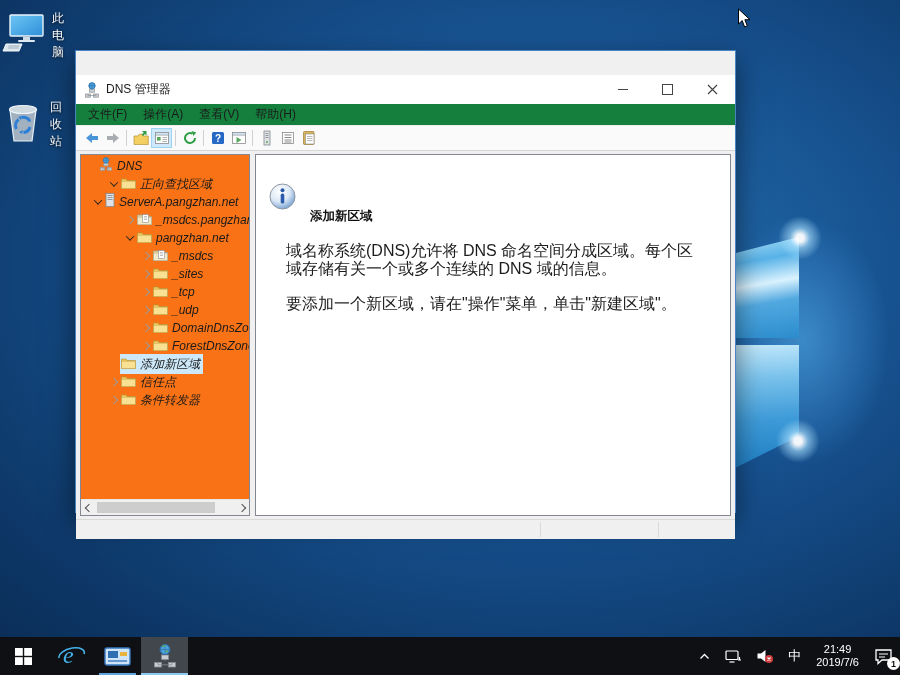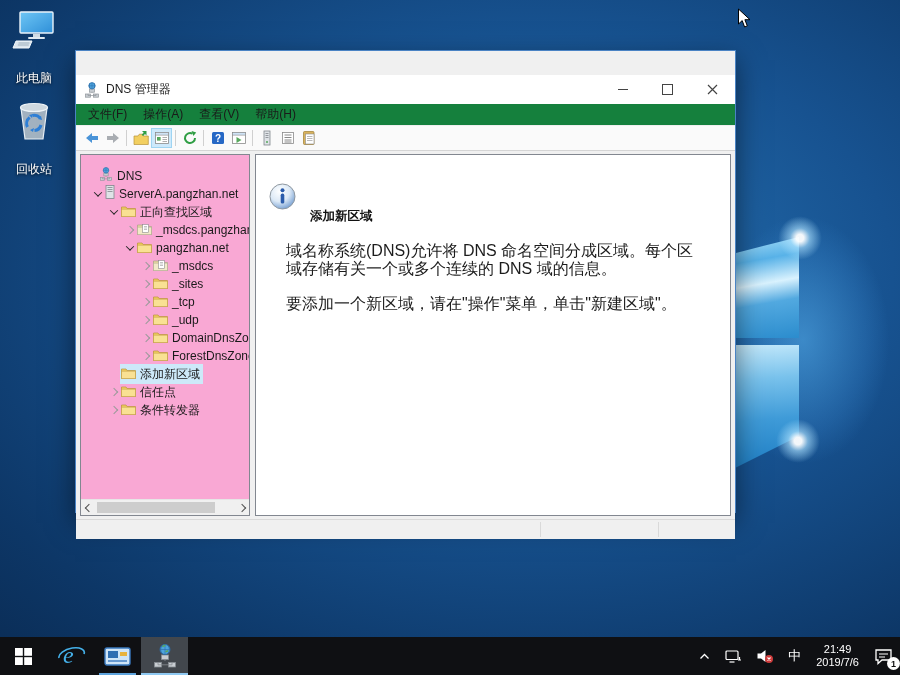--- a/index.html
+++ b/index.html
@@ -14,21 +14,21 @@
     clip-path:polygon(0 16%,100% 0,100% 100%,0 100%);
     background:linear-gradient(170deg,#9fd9f6 4%,#58b2e8 24%,#d9f2fe 46%,#52a9e0 64%,#2b8ccd 100%);}
   .pane2{left:735px;top:345px;width:64px;height:123px;
     clip-path:polygon(0 0,100% 0,100% 74%,0 100%);
     background:linear-gradient(175deg,#c4e9fb 0%,#79c2ec 28%,#3f9bd8 60%,#1e7ec4 100%);}
   .spark{position:absolute;width:44px;height:44px;pointer-events:none;
     background:radial-gradient(circle, rgba(255,255,255,.95) 0 12%, rgba(175,227,255,.6) 32%, transparent 70%);}
   .spark1{left:778px;top:216px;}
   .spark2{left:776px;top:419px;}
   
-  .dicon{position:absolute;width:64px;display:flex;flex-direction:column;align-items:center;gap:15px;
+  .dicon{position:absolute;width:64px;display:flex;align-items:center;gap:6px;
     color:#fff;font-size:12px;text-shadow:0 1px 3px rgba(0,0,0,.9);cursor:default;}
   .dicon-pc{left:2px;top:10px;}
   .dicon-bin{left:2px;top:99px;}
   
   .window{position:absolute;left:75px;top:50px;width:661px;height:463px;box-sizing:border-box;
     background:#f0f0f0;border:1px solid #4a83c4;box-shadow:0 10px 26px rgba(0,0,0,.5);}
   .titlebar{height:29px;background:#fff;display:flex;align-items:center;margin-top:24px;}
   .titlebar .appico{margin-left:8px;display:flex;}
   .title-text{margin-left:6px;font-size:12px;color:#1a1a1a;}
   .tspace{flex:1;}
@@ -36,22 +36,22 @@
   .glyph-min{width:10px;height:1px;background:#444;display:block;}
   .glyph-max{width:9px;height:9px;border:1px solid #444;display:block;}
   .menubar{height:21px;background:#15803d;display:flex;align-items:center;padding-left:4px;}
   .menu-item{font-size:12px;color:#1a1a1a;padding:2px 8px;}
   .toolbar{height:24px;background:#fafafa;border-top:1px solid #eee;border-bottom:1px solid #d5d5d5;
     display:flex;align-items:center;padding-left:5px;}
   .tico{width:21px;height:20px;display:flex;align-items:center;justify-content:center;}
   .tico.pressed{background:#cde9fb;box-shadow:inset 0 0 0 1px #9ed4f2;}
   .tsep{width:1px;height:16px;background:#d0d0d0;margin:0 3px;}
   .content{height:368px;box-sizing:border-box;display:flex;gap:5px;padding:3px 4px;background:#f0f0f0;}
-  .treepanel{width:170px;min-width:170px;box-sizing:border-box;background:#f9a8d4;border:1px solid #828790;
-    position:relative;overflow:hidden;padding-top:12px;}
+  .treepanel{width:170px;min-width:170px;box-sizing:border-box;background:#f97316;border:1px solid #828790;
+    position:relative;overflow:hidden;padding-top:2px;font-style:italic;}
   .trow{height:18px;display:flex;align-items:center;white-space:nowrap;}
   .lvl0{padding-left:4px;}.lvl1{padding-left:10px;}.lvl2{padding-left:26px;}.lvl3{padding-left:42px;}.lvl4{padding-left:58px;}
   .chev{width:13px;min-width:13px;display:flex;align-items:center;justify-content:center;}
   .chev i{width:5px;height:5px;display:block;border-right:1px solid #9a9a9a;border-bottom:1px solid #9a9a9a;
     transform:rotate(-45deg);}
   .chev.exp i{border-color:#262626;transform:rotate(45deg) translate(-1px,-1px);}
   .node{display:flex;align-items:center;gap:4px;padding:1px 3px 1px 1px;}
   .trow.selected .node{background:#cde9f9;}
   .tlabel{font-size:12px;color:#1a1a1a;}
   .hscroll{position:absolute;left:0;right:0;bottom:0;height:15px;background:#f0f0f0;border-top:1px solid #e6e6e6;}
@@ -254,47 +254,47 @@
                   <path d="M8 10.2 v1 M4 13.5 h8 M4 12 v1.5 M12 12 v1.5" stroke="#8f959b" stroke-width=".7" fill="none"></path>
                   <circle cx="8" cy="3.8" r="3.2" fill="#4da4dd" stroke="#2b6ca8" stroke-width=".7"></circle>
                   <path d="M4.8 3.8 h6.4 M8 .6 v6.4" stroke="#2b6ca8" stroke-width=".5" fill="none"></path>
                 </svg>
           </span>
               <span class="tlabel">DNS</span>
             </span>
         </div>
 
 
+        <div class="trow lvl2">
+          <span class="chev exp">
+              <i></i>
+            </span>
+          <span class="node">
+              <span>
+            <svg width="15" height="12" viewBox="0 0 15 12">
+                  <path d="M.5 2 h4.5 l1.2 1.6 h8.3 v8 H.5 Z" fill="#f2cf60" stroke="#b8923a" stroke-width=".7"></path>
+                  <path d="M.5 4.2 h14 v7.4 H.5 Z" fill="#f9e193" stroke="#b8923a" stroke-width=".5"></path>
+                </svg>
+          </span>
+              <span class="tlabel">正向查找区域</span>
+            </span>
+        </div>
+
         <div class="trow lvl1">
           <span class="chev exp">
               <i></i>
             </span>
           <span class="node">
               <span>
             <svg width="10" height="14" viewBox="0 0 10 14">
                   <rect x="1" y=".5" width="8" height="13" fill="#dfe3e7" stroke="#81878d" stroke-width=".8"></rect>
                   <path d="M2.5 2.5 h5 M2.5 4.5 h5 M2.5 6.5 h5" stroke="#81878d" stroke-width=".8"></path>
                 </svg>
           </span>
               <span class="tlabel">ServerA.pangzhan.net</span>
-            </span>
-        </div>
-
-        <div class="trow lvl2">
-          <span class="chev exp">
-              <i></i>
-            </span>
-          <span class="node">
-              <span>
-            <svg width="15" height="12" viewBox="0 0 15 12">
-                  <path d="M.5 2 h4.5 l1.2 1.6 h8.3 v8 H.5 Z" fill="#f2cf60" stroke="#b8923a" stroke-width=".7"></path>
-                  <path d="M.5 4.2 h14 v7.4 H.5 Z" fill="#f9e193" stroke="#b8923a" stroke-width=".5"></path>
-                </svg>
-          </span>
-              <span class="tlabel">正向查找区域</span>
             </span>
         </div>
 
         <div class="trow lvl3">
           <span class="chev">
               <i></i>
             </span>
           <span class="node">
               <span>
             <svg width="15" height="12" viewBox="0 0 15 12">

